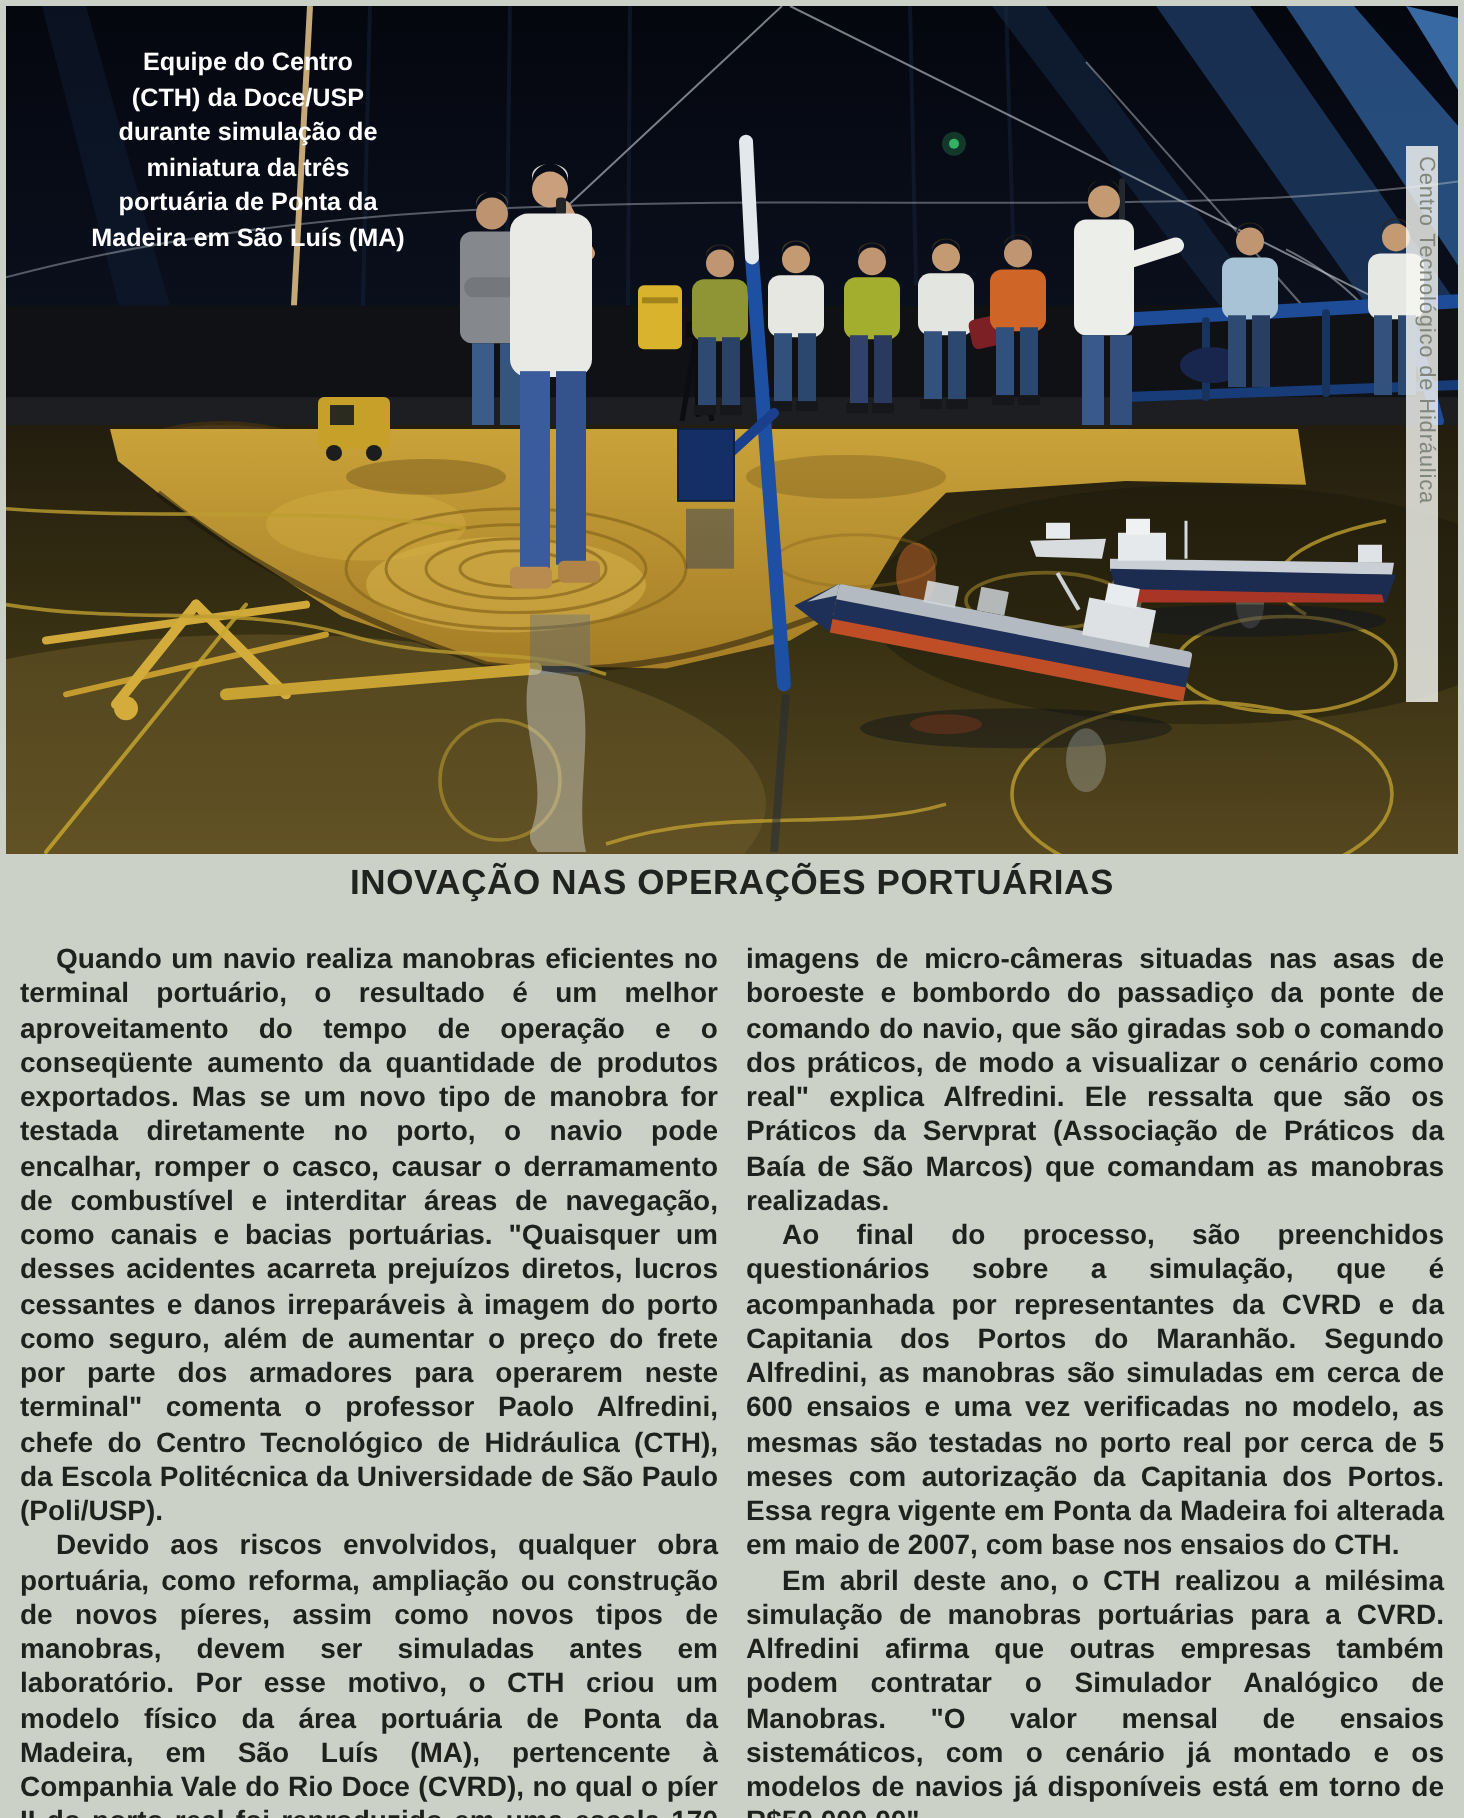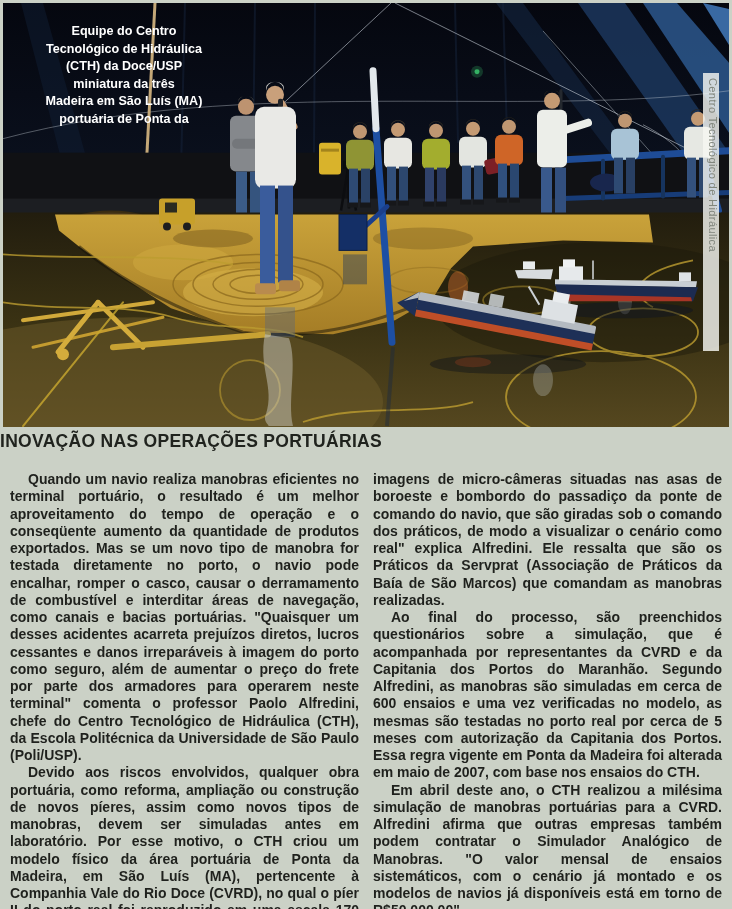--- a/index.html
+++ b/index.html
@@ -23,21 +23,21 @@
   .credit{
     position:absolute;top:70px;right:10px;height:278px;width:16px;
     background:rgba(245,247,242,0.82);
     color:#81867d;font-size:11px;letter-spacing:0.4px;
     writing-mode:vertical-rl;
     padding-top:5px;box-sizing:border-box;
     white-space:nowrap;
   }
   .headline{
     position:absolute;left:0;top:431px;width:100%;
-    margin:0;
+    margin:0;text-align:center;
     font-size:17.5px;font-weight:700;letter-spacing:0.3px;
     color:#20231e;
   }
   .cols{
     position:absolute;left:10px;top:471px;width:712px;
     display:flex;gap:14px;
   }
   .col{width:349px;}
   .col p{
     margin:0;
@@ -334,25 +334,25 @@
       <g>
         <rect x="156" y="196" width="36" height="26" rx="3" fill="#c7a02a"></rect>
         <rect x="162" y="200" width="12" height="10" fill="#2b2b20"></rect>
         <circle cx="164" cy="224" r="4" fill="#1c1d1f"></circle>
           <circle cx="184" cy="224" r="4" fill="#1c1d1f"></circle>
       </g>
     </svg>
 
     <figcaption class="caption">
         <div>Equipe do Centro</div>
-        <div>Tecnológico de Hidráulica</div>
         <div>(CTH) da Doce/USP</div>
+        <div>durante simulação de</div>
         <div>miniatura da três</div>
+        <div>portuária de Ponta da</div>
         <div>Madeira em São Luís (MA)</div>
-        <div>portuária de Ponta da</div>
       </figcaption>
     <div class="credit">Centro Tecnológico de Hidráulica</div>
   </figure>
 
   <h1 class="headline">INOVAÇÃO NAS OPERAÇÕES PORTUÁRIAS</h1>
 
   <div class="cols">
     <div class="col" id="col-left">
         <p class="indent">Quando um navio realiza manobras eficientes no terminal portuário, o resultado é um melhor aproveitamento do tempo de operação e o conseqüente aumento da quantidade de produtos exportados. Mas se um novo tipo de manobra for testada diretamente no porto, o navio pode encalhar, romper o casco, causar o derramamento de combustível e interditar áreas de navegação, como canais e bacias portuárias. "Quaisquer um desses acidentes acarreta prejuízos diretos, lucros cessantes e danos irreparáveis à imagem do porto como seguro, além de aumentar o preço do frete por parte dos armadores para operarem neste terminal" comenta o professor Paolo Alfredini, chefe do Centro Tecnológico de Hidráulica (CTH), da Escola Politécnica da Universidade de São Paulo (Poli/USP).</p>
         <p class="indent">Devido aos riscos envolvidos, qualquer obra portuária, como reforma, ampliação ou construção de novos píeres, assim como novos tipos de manobras, devem ser simuladas antes em laboratório. Por esse motivo, o CTH criou um modelo físico da área portuária de Ponta da Madeira, em São Luís (MA), pertencente à Companhia Vale do Rio Doce (CVRD), no qual o píer II do porto real foi reproduzido em uma escala 170 vezes menor. O tanque de mil metros quadrados é uma miniatura do Porto e de parte da Baía de São Marcos, onde ele se  localiza. Lá estão os três píeres do terminal e na água são reproduzidas as correntes marítimas reais que existem na baía.</p>

